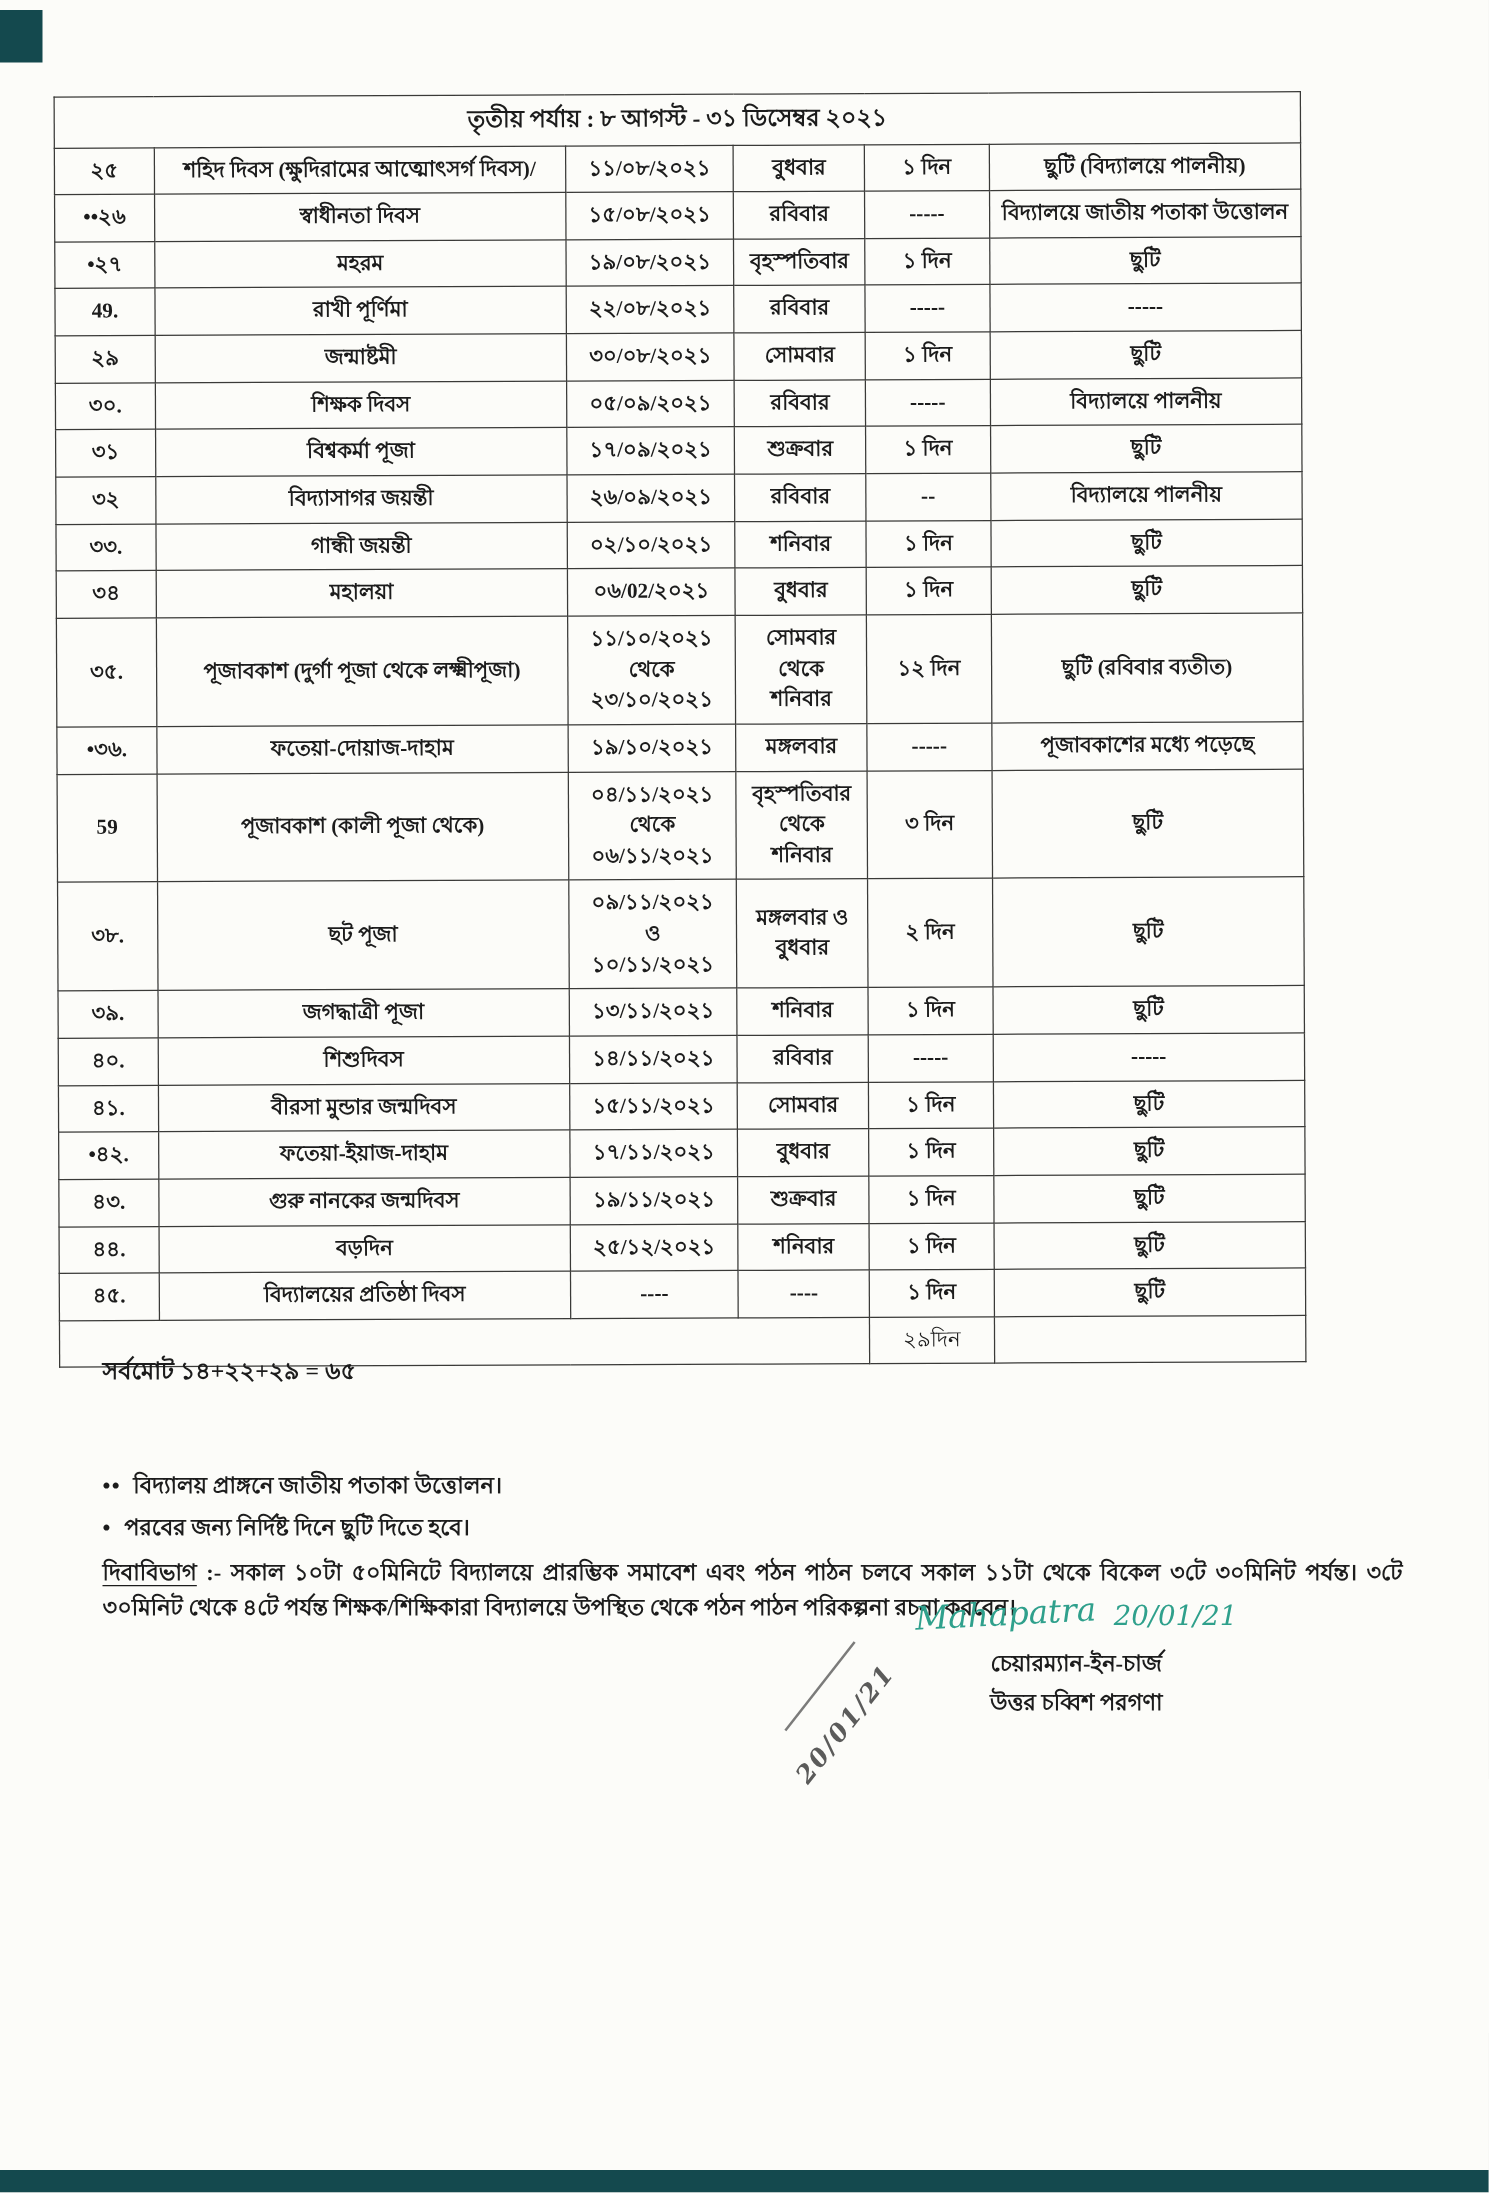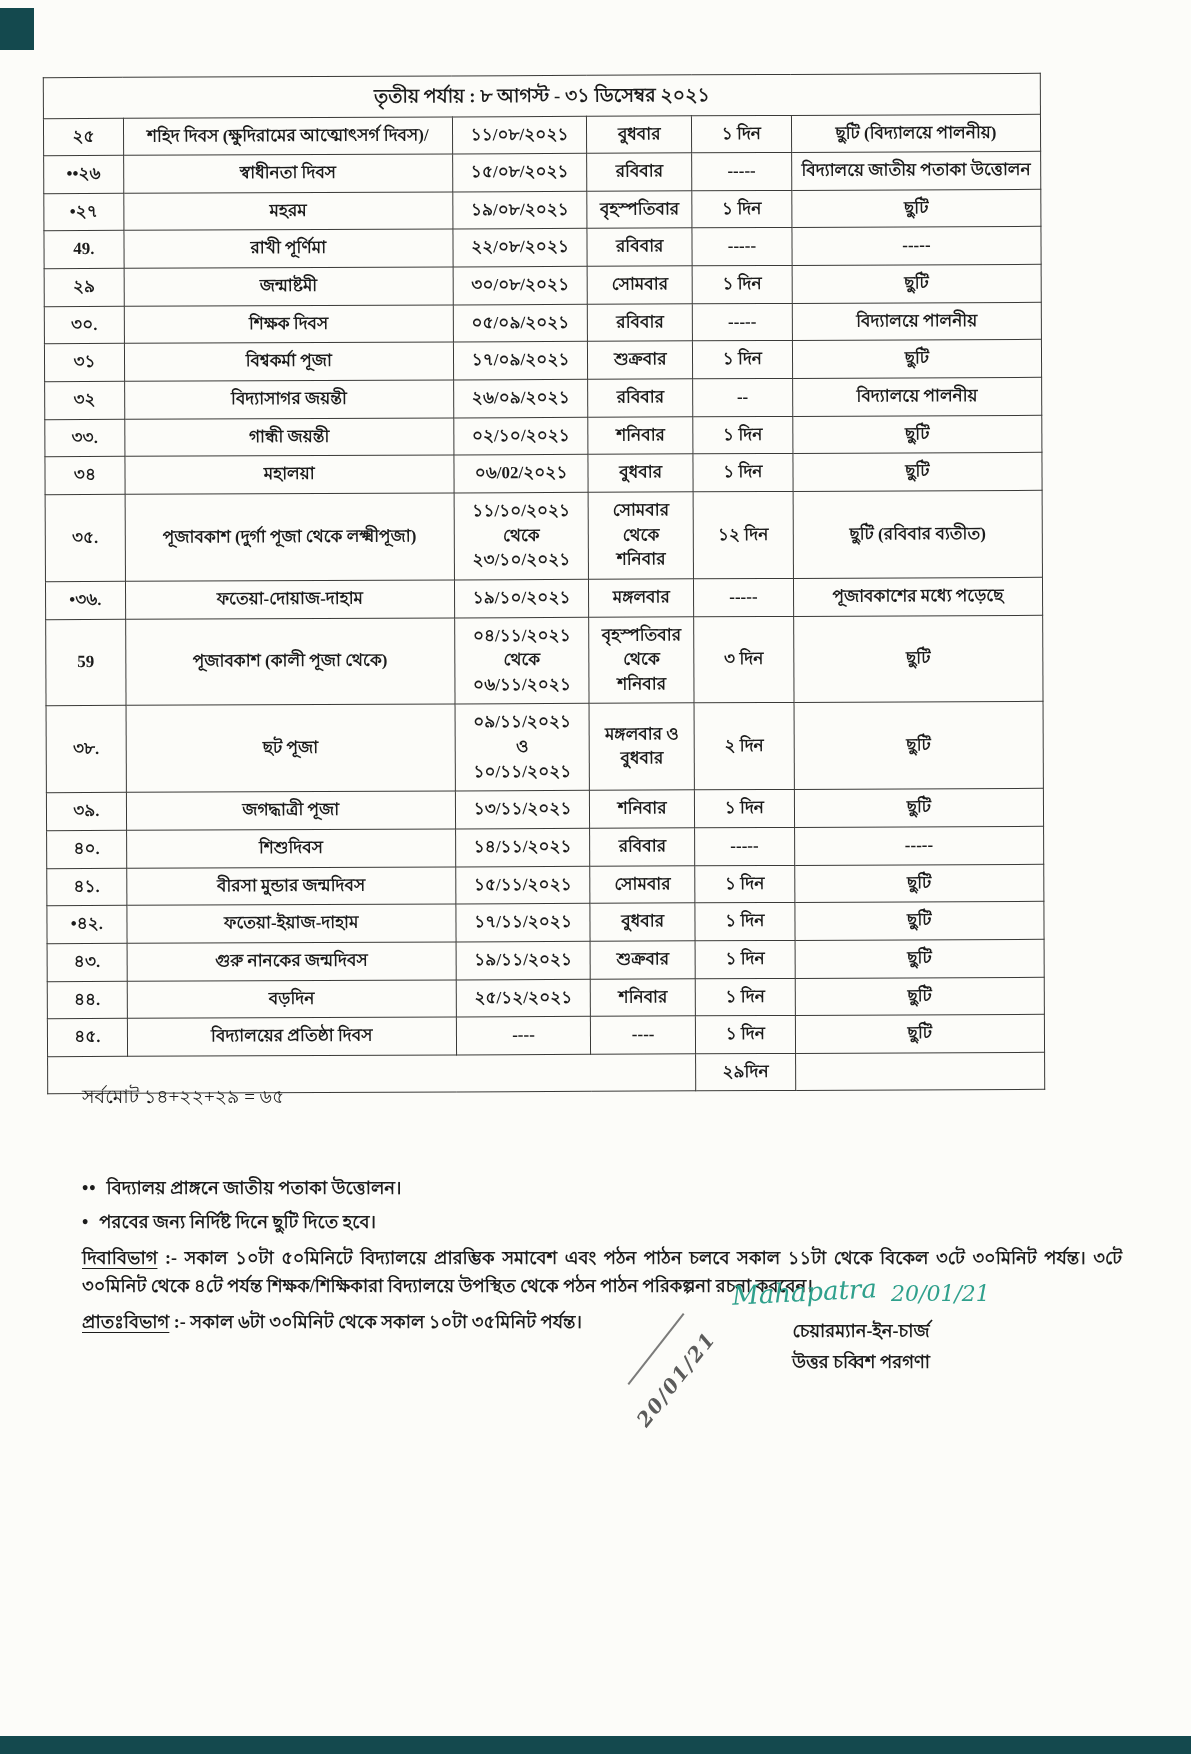--- a/index.html
+++ b/index.html
@@ -50,27 +50,27 @@
     font-weight: 700;
     padding: 5px 4px;
   }
   .c-serial  { width: 8%; }
   .c-name    { width: 33%; font-weight: 700; }
   .c-date    { width: 13.5%; }
   .c-weekday { width: 10.5%; }
   .c-duration{ width: 10%; }
   .c-remark  { width: 25%; }
   .total-label-cell { border-right: 1.5px solid #3a3a38; }
-  .total-duration-cell { font-weight: 700; }
+  .total-duration-cell { font-weight: 400; }
   
   .grand-total {
     position: absolute;
     left: 82px; top: 1082px;
     font-size: 19px;
-    font-weight: 400;
+    font-weight: 700;
   }
   .notes {
     position: absolute;
     left: 82px; top: 1175px;
     width: 1040px;
     font-size: 18px;
     font-weight: 600;
     line-height: 1.55;
   }
   .note-line { margin-bottom: 6px; }
@@ -338,23 +338,20 @@
   <div class="notes">
     <div class="note-line">
       <span class="bullet">••</span><span>বিদ্যালয় প্রাঙ্গনে জাতীয় পতাকা উত্তোলন।</span>
     </div>
     <div class="note-line">
       <span class="bullet">•</span><span>পরবের জন্য নির্দিষ্ট দিনে ছুটি দিতে হবে।</span>
     </div>
     <div class="shift-para">
       <span class="shift-label">দিবাবিভাগ</span><span> :- সকাল ১০টা ৫০মিনিটে বিদ্যালয়ে প্রারম্ভিক সমাবেশ এবং পঠন পাঠন চলবে সকাল ১১টা থেকে বিকেল ৩টে ৩০মিনিট পর্যন্ত। ৩টে ৩০মিনিট থেকে ৪টে পর্যন্ত শিক্ষক/শিক্ষিকারা বিদ্যালয়ে উপস্থিত থেকে পঠন পাঠন পরিকল্পনা রচনা করবেন।</span>
     </div>
-    <div class="shift-para">
-      <span class="shift-label">প্রাতঃবিভাগ</span><span> :- সকাল ৬টা ৩০মিনিট থেকে সকাল ১০টা ৩৫মিনিট পর্যন্ত।</span>
-    </div>
   </div>
 
   <div class="signature">
     <div>
       <span class="hand-sign">Mahapatra</span><span class="hand-date">20/01/21</span>
     </div>
     <div>চেয়ারম্যান-ইন-চার্জ</div>
     <div>উত্তর চব্বিশ পরগণা</div>
     <div class="scribble-stroke"></div>
     <div class="stamp-scribble">20/01/21</div>

